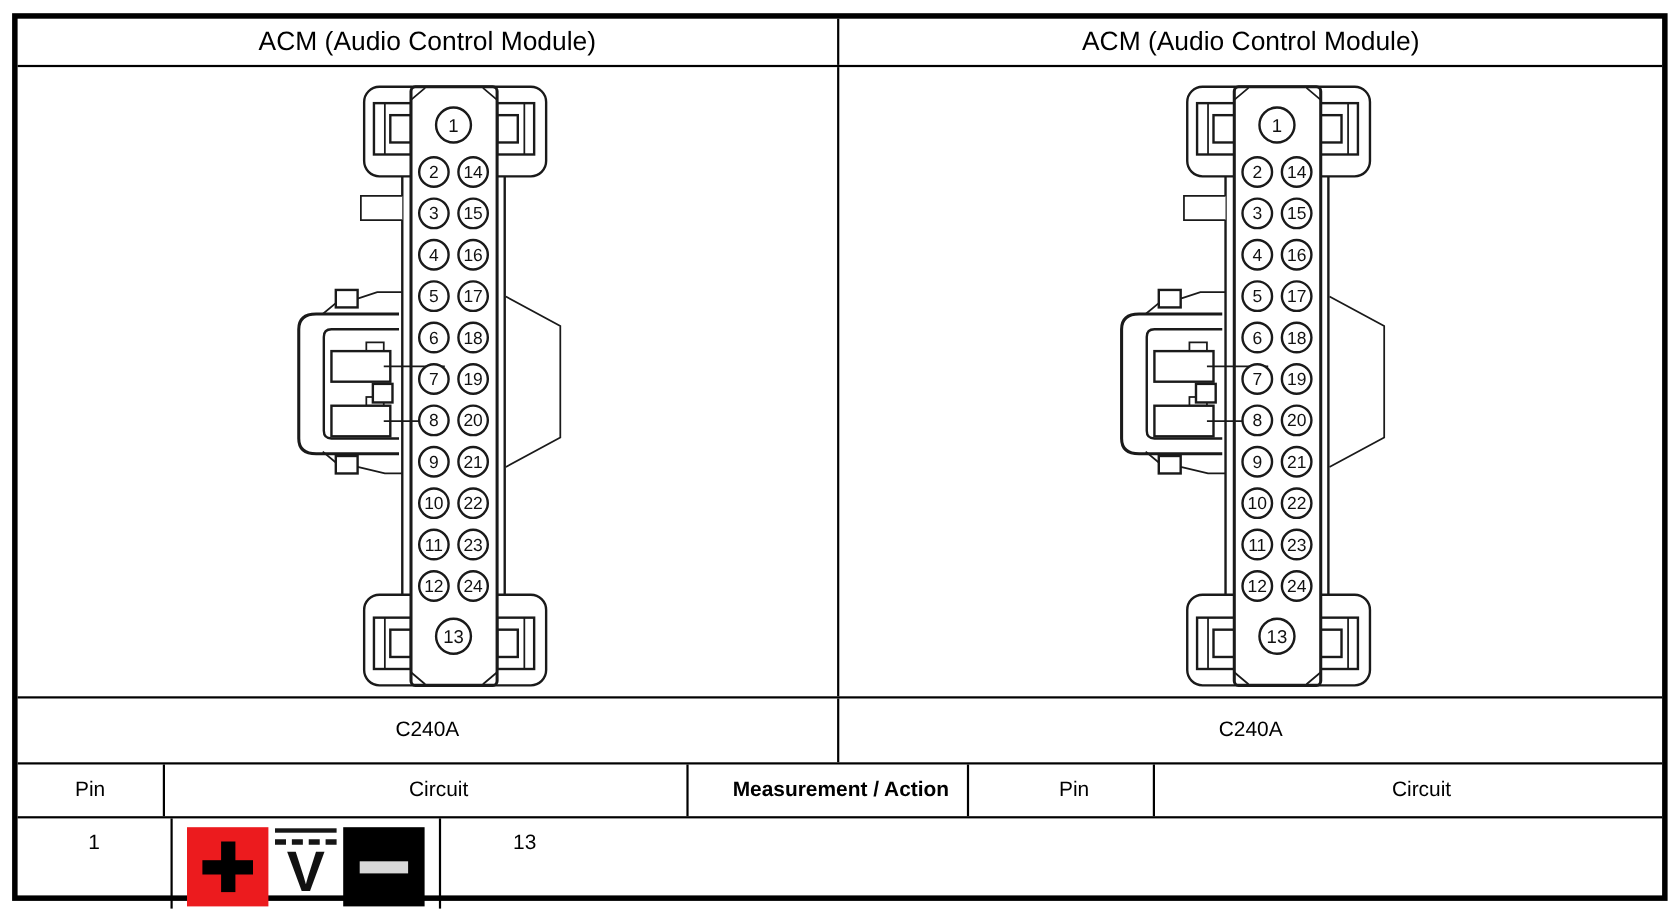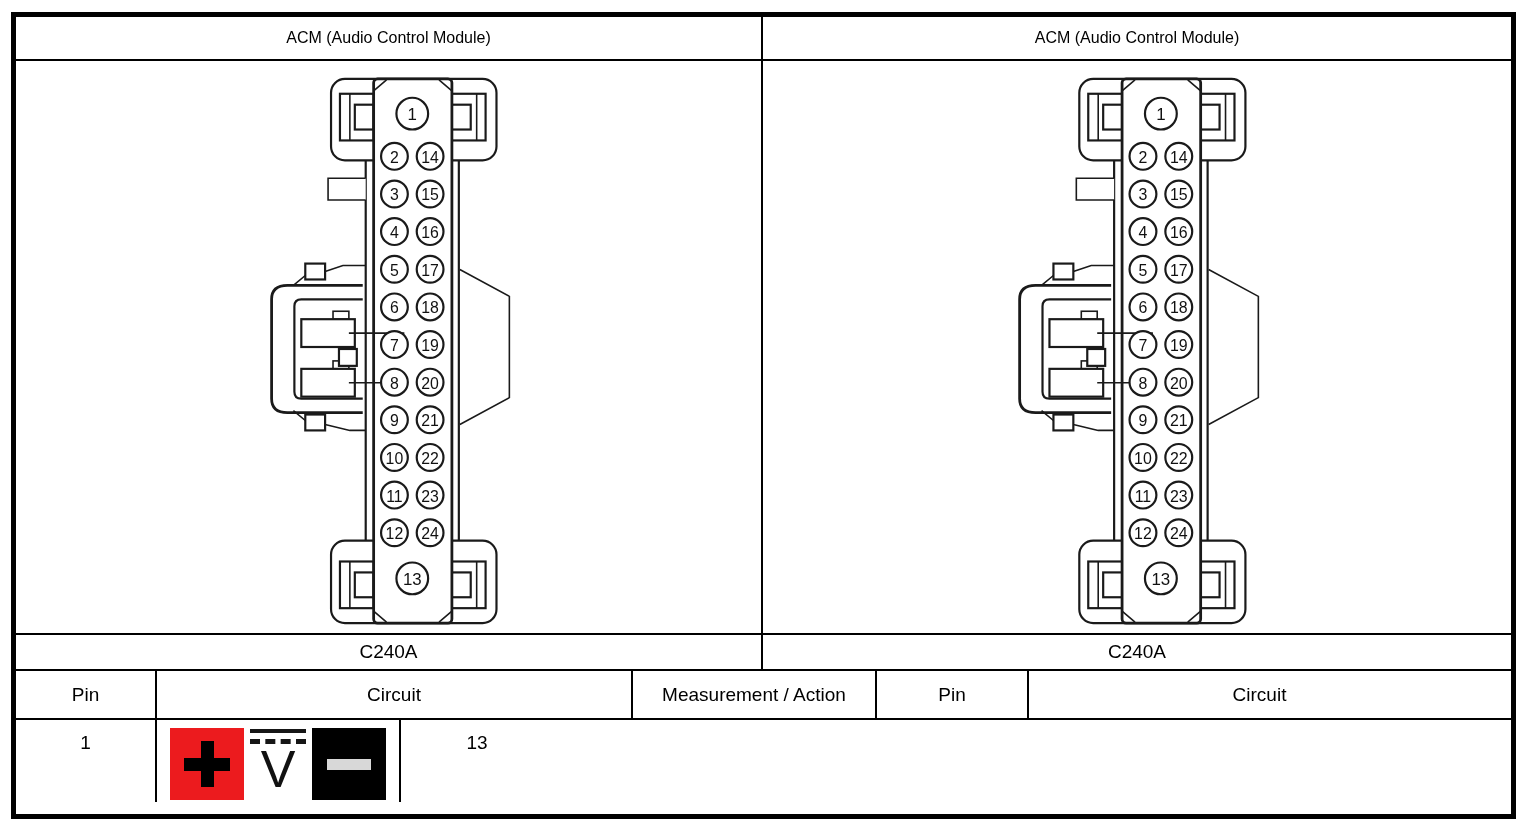--- a/index.html
+++ b/index.html
@@ -3,42 +3,42 @@
 <meta charset="utf-8">
 <style>
   html,body { margin:0; padding:0; background:#fff; }
   body { width:1526px; height:831px; font-family:"Liberation Sans", sans-serif; color:#000; }
   .page { position:relative; width:1526px; height:831px; background:#fff; overflow:hidden; }
   .frame { position:absolute; left:11px; top:12px; width:1505px; height:807px;
            border:5px solid #000; box-sizing:border-box; background:#fff; }
   .row { display:flex; box-sizing:border-box; width:100%; }
   .r-head  { height:44px;  border-bottom:2px solid #000; }
   .r-diag  { height:574px; border-bottom:2px solid #000; }
-  .r-label { height:36px;  border-bottom:2px solid #000; }
-  .r-thead { height:49px;  border-bottom:2px solid #000; }
+  .r-label { height:60px;  border-bottom:2px solid #000; }
+  .r-thead { height:49px;  border-bottom:2px solid #000;gap:24px; }
   .r-data  { height:82px; }
   .half { width:747px; box-sizing:border-box; display:flex; align-items:center; justify-content:center; }
   .half.lft { border-right:2px solid #000; }
   .half.rgt { width:748px; }
-  .head-text  { font-size:16px; }
+  .head-text  { font-size:24px; }
   .label-text { font-size:19px; }
   .connector { width:100%; height:100%; display:block; }
   
   .s1  { stroke:#1a1a1a; stroke-width:1.6; fill:none; }
   .s2  { stroke:#1a1a1a; stroke-width:2.2; fill:none; }
   .s25 { stroke:#1a1a1a; stroke-width:2.8; fill:none; }
   .w   { fill:#fff; }
   .pin-c { fill:#fff; stroke:#1a1a1a; stroke-width:2.2; }
   .pin-t { text-anchor:middle; dominant-baseline:central; fill:#111;
            font-family:"Liberation Sans", sans-serif; }
   
   .cell { box-sizing:border-box; display:flex; align-items:center; justify-content:center;
           border-right:2px solid #000; font-size:19px; }
   .cell:last-child { border-right:none; }
-  .c-pin  { width:141px; } .c-circ { width:476px; } .c-meas { width:244px; }
+  .c-pin  { width:141px; } .c-circ { width:476px; } .c-meas { width:244px;font-weight:bold; }
   .c-pin2 { width:152px; } .c-circ2{ width:461px; }
   .r-data .cell { align-items:flex-start; padding-top:12px; }
   .r-data .c-meas { padding-top:8px; }
   .meas-wrap { display:flex; align-items:flex-start; gap:4px; }
   .probe { width:74px; height:72px; position:relative; flex:none; }
   .plus-h { position:absolute; left:14px; top:30px; width:46px; height:13px; background:#000; }
   .plus-v { position:absolute; left:31px; top:13px; width:13px; height:46px; background:#000; }
   .minus-bar { position:absolute; left:15px; top:31px; width:44px; height:11px; background:#d8d8d8; }
   .dc { width:60px; height:72px; display:flex; flex-direction:column; align-items:center; flex:none; }
   .dc-solid { width:56px; height:4px; background:#161616; margin-top:1px; }

